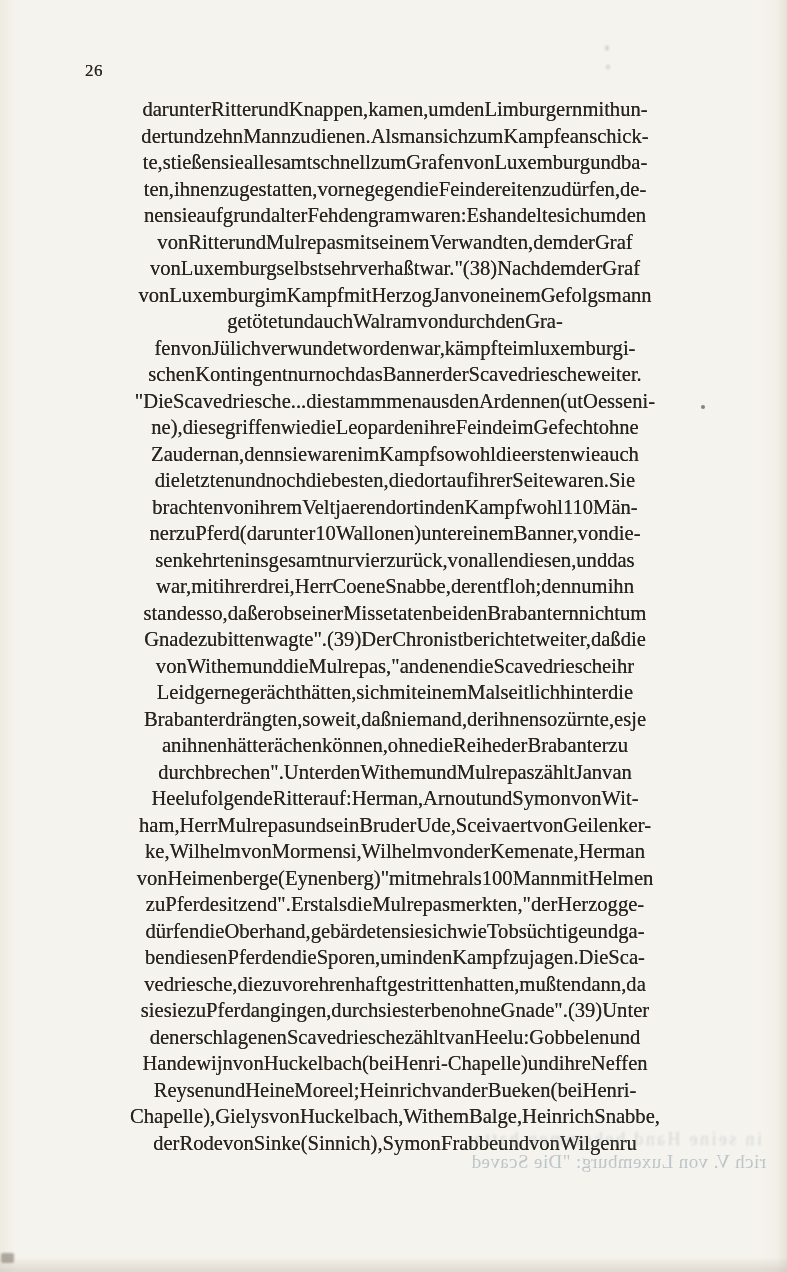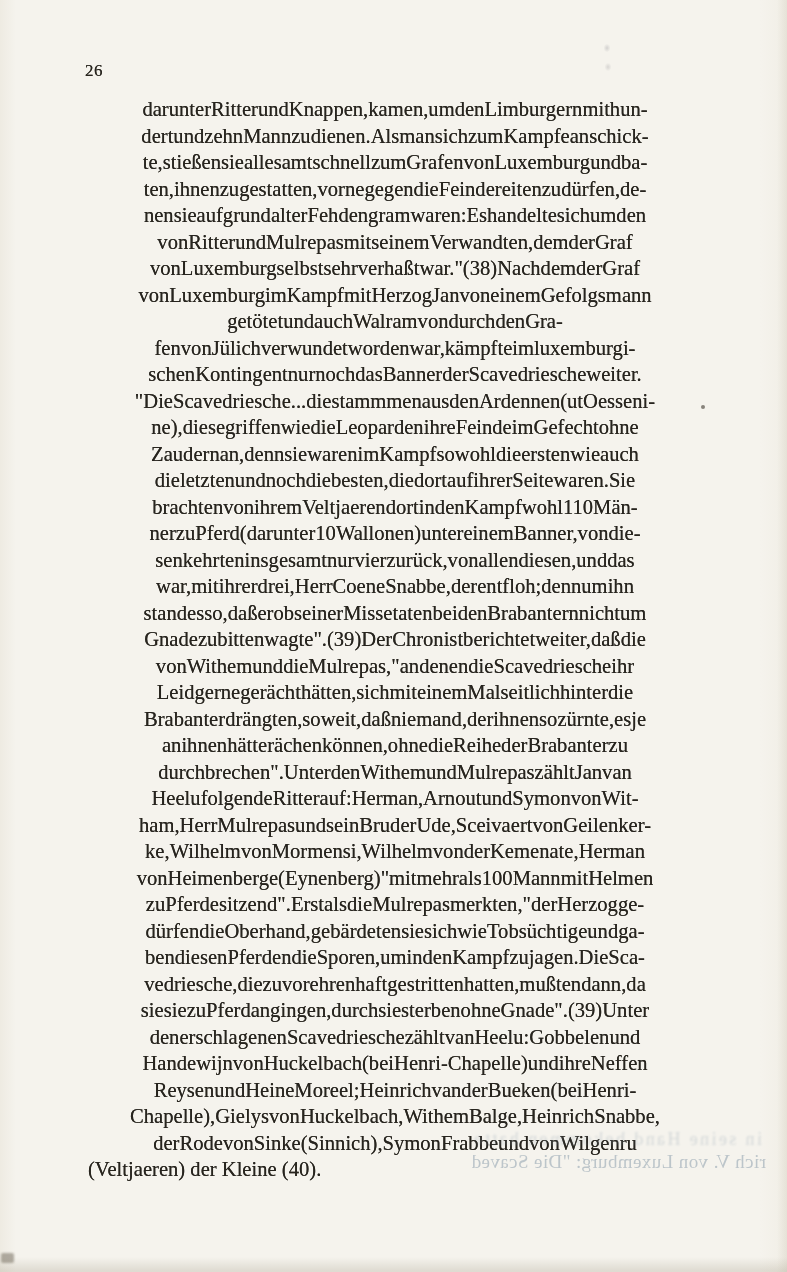--- a/index.html
+++ b/index.html
@@ -559,21 +559,20 @@
         <span>Rode</span>
         <span>von</span>
         <span>Sinke</span>
         <span>(Sinnich),</span>
         <span>Symon</span>
         <span>Frabbe</span>
         <span>und</span>
         <span>von</span>
         <span>Wilgenru</span>
       </div>
-      <div class="tline tline-last">(Veltjaeren) der Kleine (40).</div>
     </div>
 
   <div class="bleed bleed-upper">in seine Hand bekommen hatte</div>
   <div class="bleed bleed-lower">rich V. von Luxemburg: "Die Scaved</div>
 
   <div class="smudge"></div>
   <div class="speck-margin"></div>
   <div class="corner-mark"></div>
   <div class="bottom-shade"></div>
   <div class="right-shade"></div>

